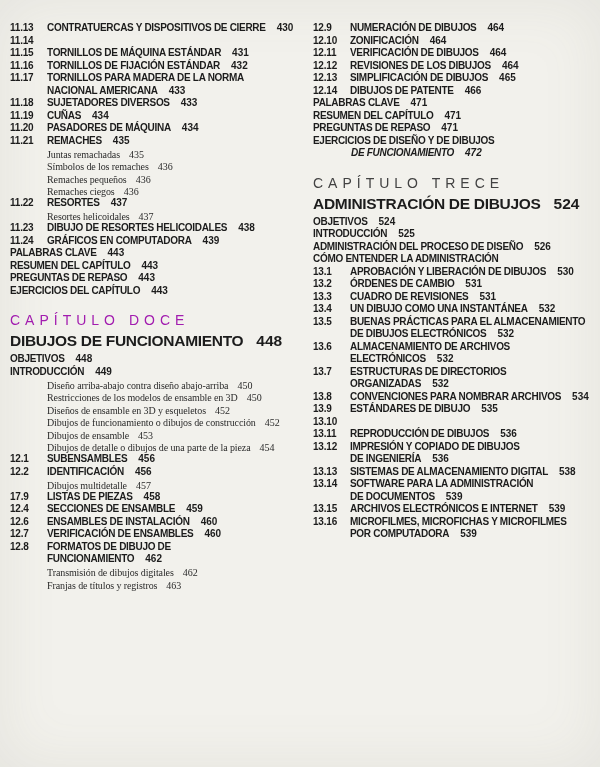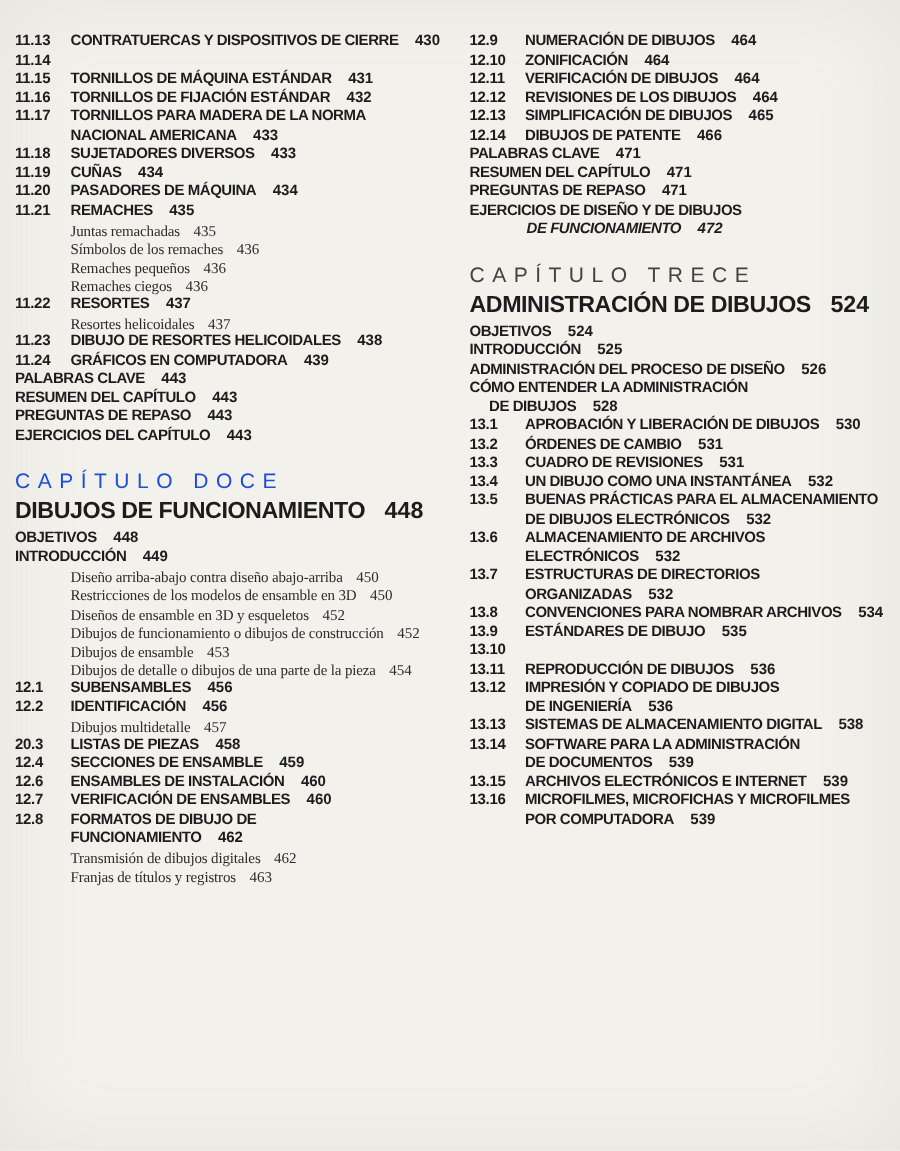--- a/index.html
+++ b/index.html
@@ -167,21 +167,21 @@
         <span class="body">
           <div class="line">PREGUNTAS DE REPASO<span class="page">443</span></div>
         </span>
       </div>
       <div class="entry plain">
         <span class="body">
           <div class="line">EJERCICIOS DEL CAPÍTULO<span class="page">443</span></div>
         </span>
       </div>
       <div class="entry chapter">
-        <div class="chapter-label" style="color: #1d4ed8;">CAPÍTULO DOCE</div>
+        <div class="chapter-label" style="color: #a21caf;">CAPÍTULO DOCE</div>
         <div class="chapter-title">DIBUJOS DE FUNCIONAMIENTO<span class="page">448</span></div>
       </div>
       <div class="entry plain">
         <span class="body">
           <div class="line">OBJETIVOS<span class="page">448</span></div>
         </span>
       </div>
       <div class="entry plain">
         <span class="body">
           <div class="line">INTRODUCCIÓN<span class="page">449</span></div>
@@ -214,21 +214,21 @@
       <div class="entry section">
         <span class="num">12.2</span>
         <span class="body">
           <div class="line">IDENTIFICACIÓN<span class="page">456</span></div>
         </span>
       </div>
       <div class="entry sub">
         <span class="line">Dibujos multidetalle<span class="page">457</span></span>
       </div>
       <div class="entry section">
-        <span class="num">20.3</span>
+        <span class="num">17.9</span>
         <span class="body">
           <div class="line">LISTAS DE PIEZAS<span class="page">458</span></div>
         </span>
       </div>
       <div class="entry section">
         <span class="num">12.4</span>
         <span class="body">
           <div class="line">SECCIONES DE ENSAMBLE<span class="page">459</span></div>
         </span>
       </div>
@@ -331,21 +331,20 @@
         </span>
       </div>
       <div class="entry plain">
         <span class="body">
           <div class="line">ADMINISTRACIÓN DEL PROCESO DE DISEÑO<span class="page">526</span></div>
         </span>
       </div>
       <div class="entry plain">
         <span class="body">
           <div class="line">CÓMO ENTENDER LA ADMINISTRACIÓN</div>
-          <div class="line" style="padding-left: 13px;">DE DIBUJOS<span class="page">528</span></div>
         </span>
       </div>
       <div class="entry section">
         <span class="num">13.1</span>
         <span class="body">
           <div class="line">APROBACIÓN Y LIBERACIÓN DE DIBUJOS<span class="page">530</span></div>
         </span>
       </div>
       <div class="entry section">
         <span class="num">13.2</span>

